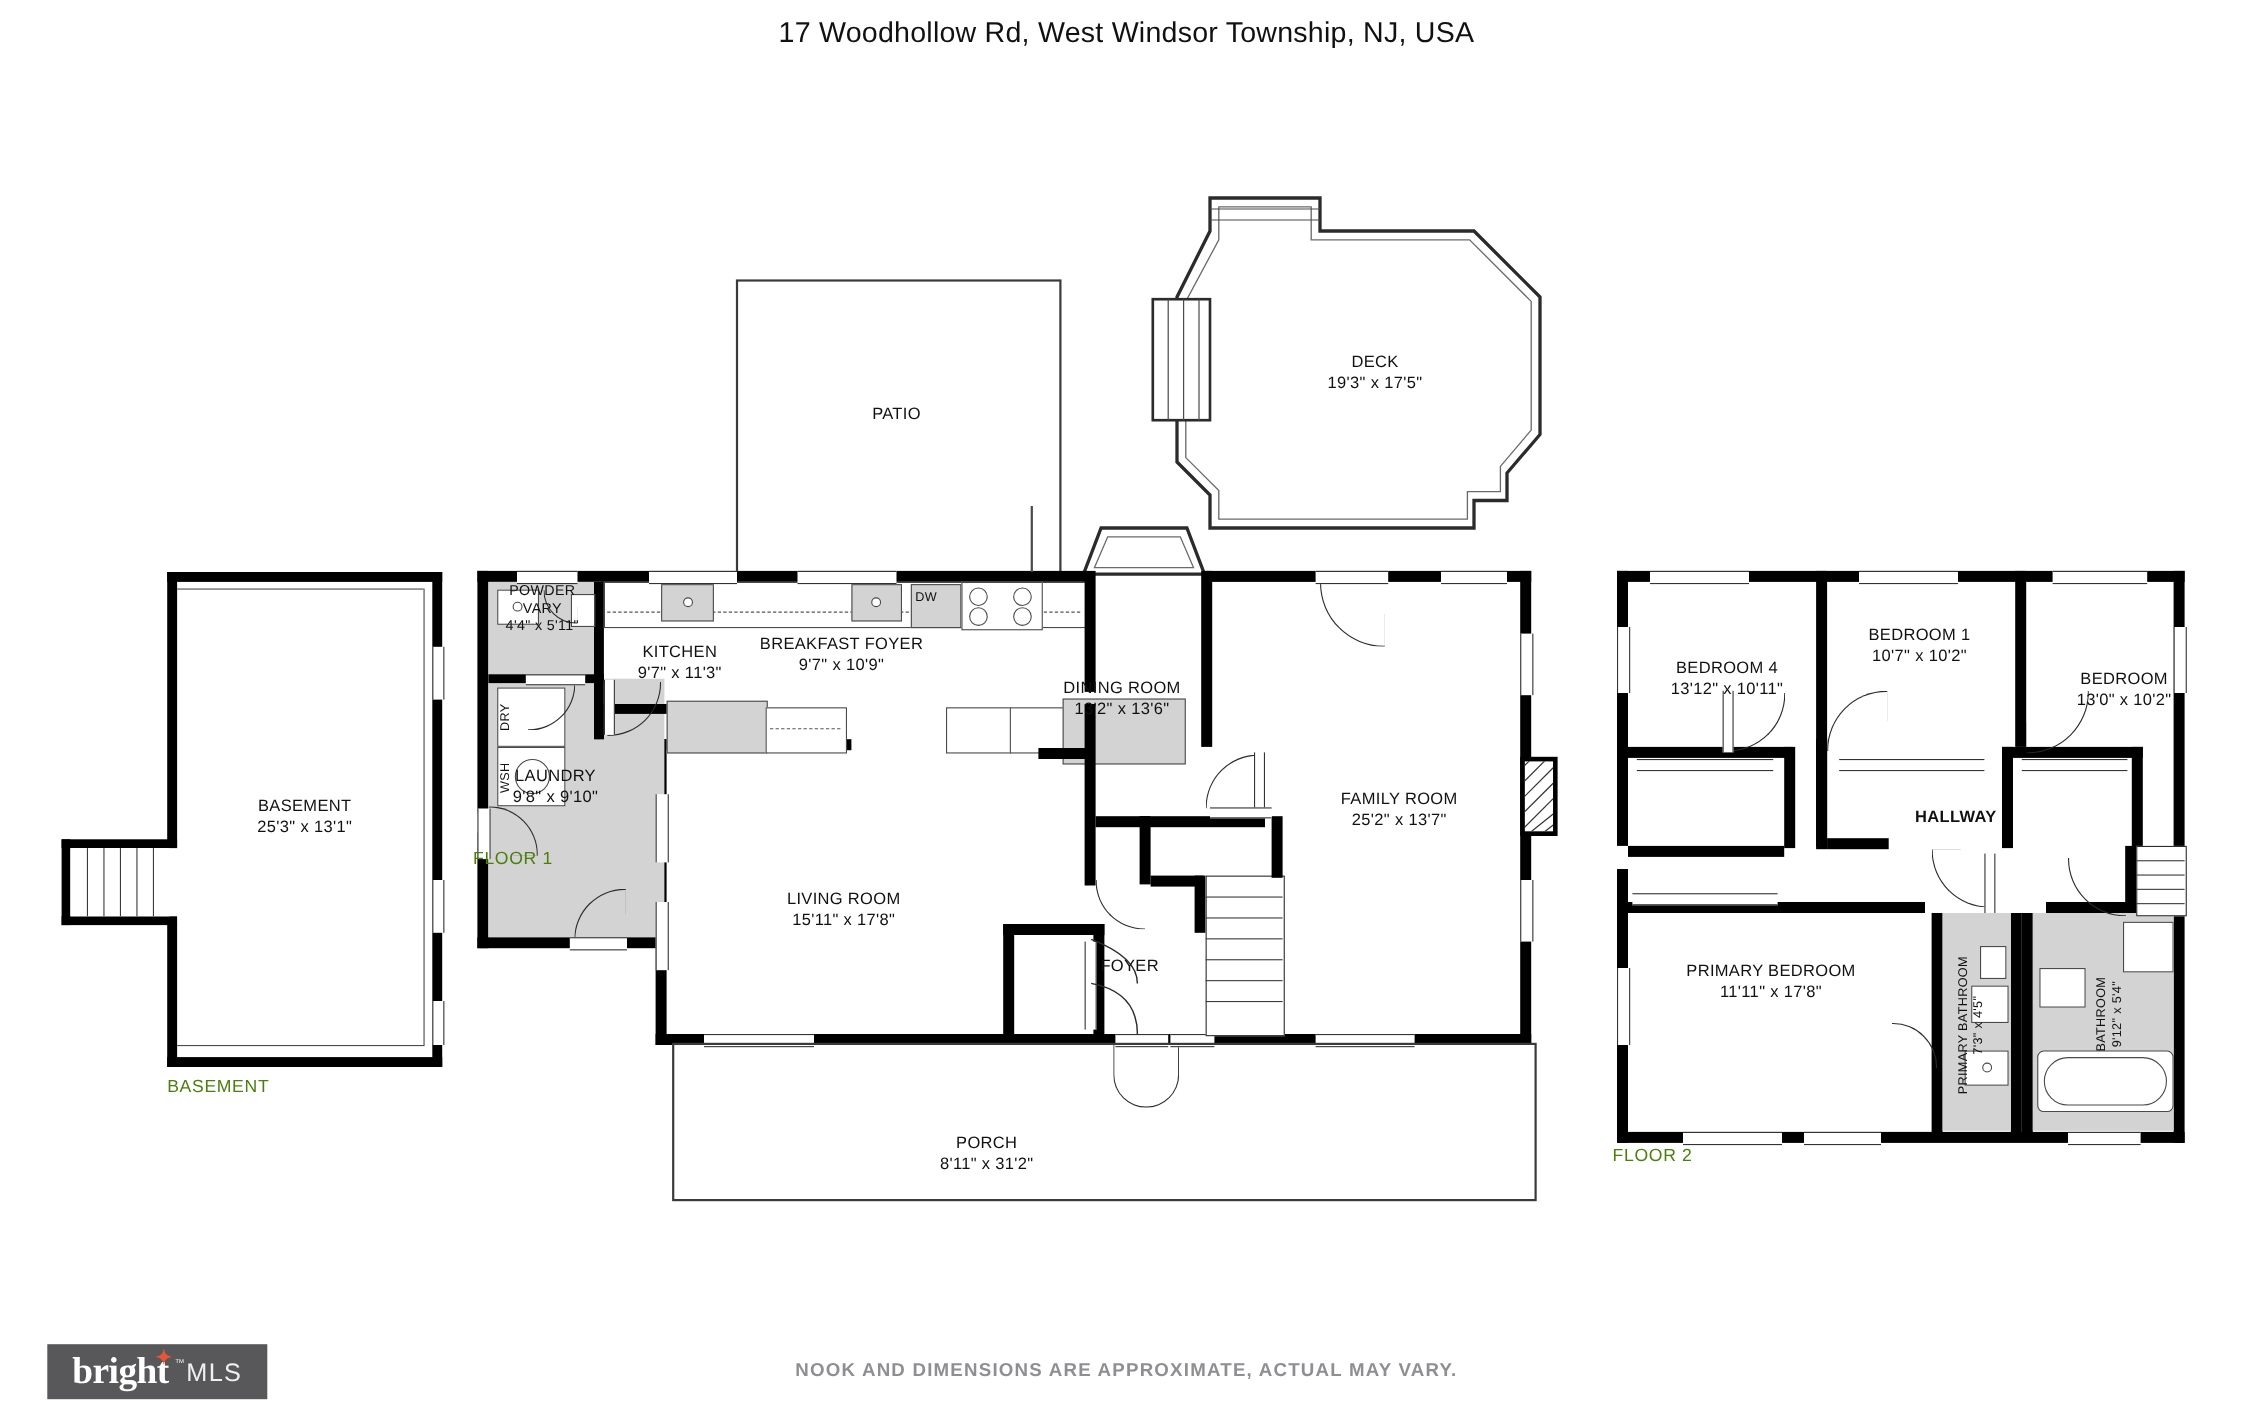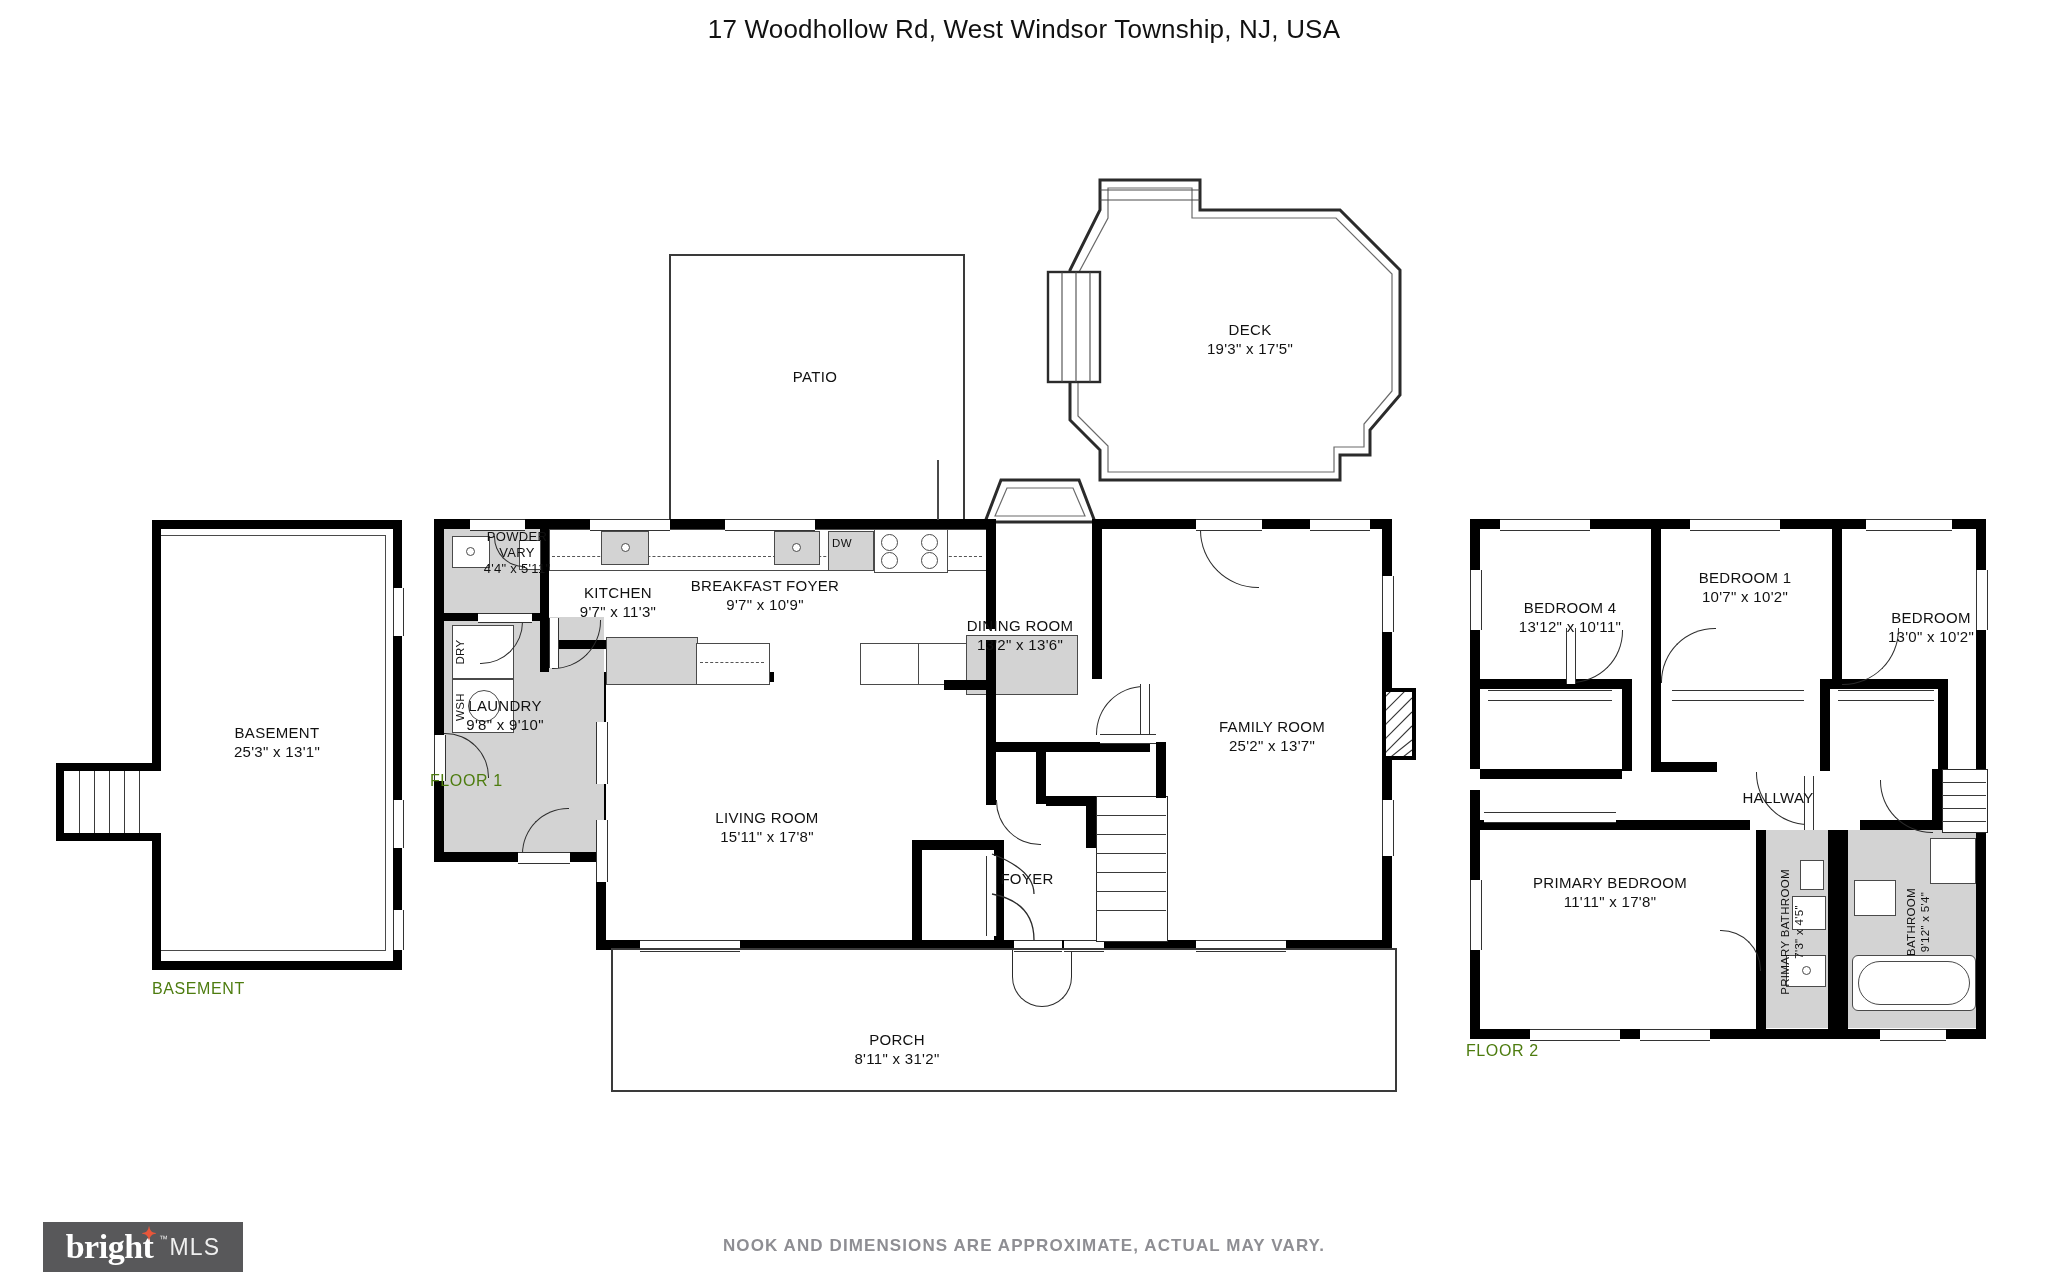--- a/index.html
+++ b/index.html
@@ -364,21 +364,21 @@
   <div class="winv" style="left:1382px; top:800px; width:10px; height:56px;"></div>
   <div class="win" style="left:1196px; top:940px; width:90px; height:10px;"></div>
   <div class="win" style="left:1310px; top:519px; width:60px; height:10px;"></div>
 
   <div class="winv" style="left:596px; top:722px; width:10px; height:62px;"></div>
   <div class="winv" style="left:596px; top:820px; width:10px; height:62px;"></div>
   <div class="win" style="left:640px; top:940px; width:100px; height:10px;"></div>
 
   <div class="outline" style="left:611px; top:948px; width:782px; height:140px;"></div>
 
-  <div class="rmlabel small" style="left:434px; top:529px; width:118px;margin-left:24px;">
+  <div class="rmlabel small" style="left:434px; top:529px; width:118px;">
     <span>POWDER</span>
     <span class="dim">VARY</span>
     <span class="dim">4'4" x 5'11"</span>
   </div>
 
   <div class="rmlabel" style="left:538px; top:583px; width:160px;">
     <span>KITCHEN</span>
     <span class="dim">9'7" x 11'3"</span>
   </div>
 
@@ -501,21 +501,21 @@
   <div class="rmlabel" style="left:1655px; top:568px; width:180px;">
     <span>BEDROOM 1</span>
     <span class="dim">10'7" x 10'2"</span>
   </div>
 
   <div class="rmlabel" style="left:1846px; top:608px; width:170px;">
     <span>BEDROOM</span>
     <span class="dim">13'0" x 10'2"</span>
   </div>
 
-  <div class="rmlabel" style="left:1718px; top:788px; width:120px;">
+  <div class="rmlabel" style="left:1718px; top:733px; width:120px;font-weight:bold;">
     <span>HALLWAY</span>
   </div>
 
   <div class="rmlabel" style="left:1495px; top:873px; width:230px;">
     <span>PRIMARY BEDROOM</span>
     <span class="dim">11'11" x 17'8"</span>
   </div>
 
   <div class="rmlabel tiny rot" style="left:1712px; top:918px; width:160px;">
     <span>PRIMARY BATHROOM</span>

